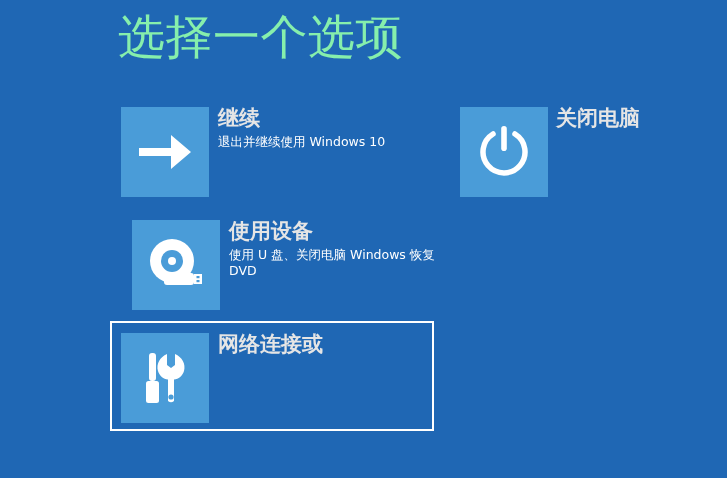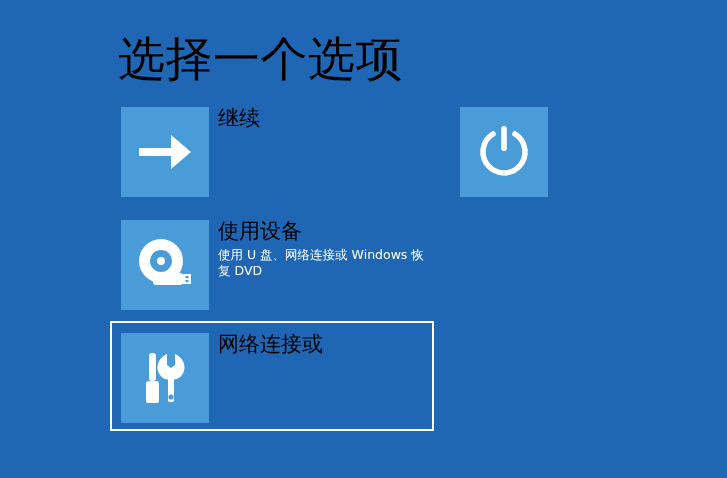--- a/index.html
+++ b/index.html
@@ -26,24 +26,23 @@
   }
 
   
   .page-title {
     position: absolute;
     left: 118px;
     top: 8px;
     font-size: 47px;
     line-height: 58px;
     font-weight: 300;
-    color: #000000;
+    color: #86efac;
     letter-spacing: 0.5px;
     white-space: nowrap;
-    margin-top: 22px;
   }
 
   
   .option {
     position: absolute;
     display: block;
   }
   .option .tile {
     position: absolute;
     left: 0;
@@ -62,35 +61,35 @@
   }
   .option .labels {
     position: absolute;
     left: 97px;
     top: -2px;
     width: 215px;
   }
   .option .opt-title {
     font-size: 21px;
     line-height: 27px;
-    font-weight: 400;
-    color: #000000;
+    font-weight: 700;
+    color: #e5e5e5;
     white-space: nowrap;
   }
   .option .opt-sub {
     font-size: 12.5px;
     line-height: 16px;
     font-weight: 400;
     color: #ffffff;
     margin-top: 2px;
   }
 
   
   #opt-continue   { left: 121px; top: 107px; width: 320px; height: 90px; }
-  #opt-usedevice  { left: 121px; top: 220px; width: 320px; height: 90px; padding-left: 24px; }
+  #opt-usedevice  { left: 132px; top: 220px; width: 320px; height: 90px; padding-left: 24px; }
   #opt-troubleshoot { left: 121px; top: 333px; width: 320px; height: 90px; }
   #opt-turnoff    { left: 460px; top: 107px; width: 260px; height: 90px; }
 
   #opt-usedevice .labels { width: 218px; }
   #opt-turnoff .labels { left: 96px; top: -2px; width: 170px; }
 
   
   .focus-frame {
     position: absolute;
     left: 110px;
@@ -110,38 +109,39 @@
   <div class="page-title">选择一个选项</div>
 
   <div class="option" id="opt-continue">
     <div class="tile">
       <svg width="52" height="42" viewBox="0 0 52 42">
         <polygon fill="#ffffff" points="0,17 32,17 32,4 52,21 32,38 32,25 0,25"></polygon>
       </svg>
     </div>
     <div class="labels">
       <div class="opt-title">继续</div>
+      <div class="opt-sub">退出并继续使用 Windows 10</div>
     </div>
   </div>
 
   <div class="option" id="opt-usedevice">
     <div class="tile">
       <svg width="56" height="52" viewBox="0 0 56 52">
         <circle cx="24" cy="22" r="22" fill="#ffffff"></circle>
         <circle cx="24" cy="22" r="11" fill="#4a9cd8"></circle>
         <circle cx="24" cy="22" r="4" fill="#ffffff"></circle>
         <rect x="16" y="34" width="30" height="12" rx="3" fill="#ffffff"></rect>
         <rect x="46" y="35" width="8" height="10" fill="#ffffff"></rect>
         <rect x="48.5" y="37" width="3" height="2.2" fill="#4a9cd8"></rect>
         <rect x="48.5" y="41" width="3" height="2.2" fill="#4a9cd8"></rect>
       </svg>
     </div>
     <div class="labels">
       <div class="opt-title">使用设备</div>
-      <div class="opt-sub">使用 U 盘、网络连接或 Windows 恢复 DVD</div>
+      <div class="opt-sub">使用 U 盘、关闭电脑 Windows 恢复 DVD</div>
     </div>
   </div>
 
   <div class="option" id="opt-troubleshoot">
     <div class="tile">
       <svg width="48" height="54" viewBox="0 0 48 54">
 
         <rect x="8" y="2" width="7" height="28" rx="3" fill="#ffffff"></rect>
         <rect x="5" y="30" width="13" height="22" rx="2.5" fill="#ffffff"></rect>
 
@@ -156,15 +156,18 @@
 
   <div class="focus-frame"></div>
 
   <div class="option" id="opt-turnoff">
     <div class="tile">
       <svg width="54" height="56" viewBox="0 0 54 56">
         <path d="M16 10 A21 21 0 1 0 38 10" stroke="#ffffff" stroke-width="5.5" fill="none" stroke-linecap="round"></path>
         <rect x="24.2" y="2" width="5.6" height="25" rx="2.8" fill="#ffffff"></rect>
       </svg>
     </div>
+    <div class="labels">
+      <div class="opt-title">关闭电脑</div>
+    </div>
   </div>
 
 </div>
 
 </body></html>

